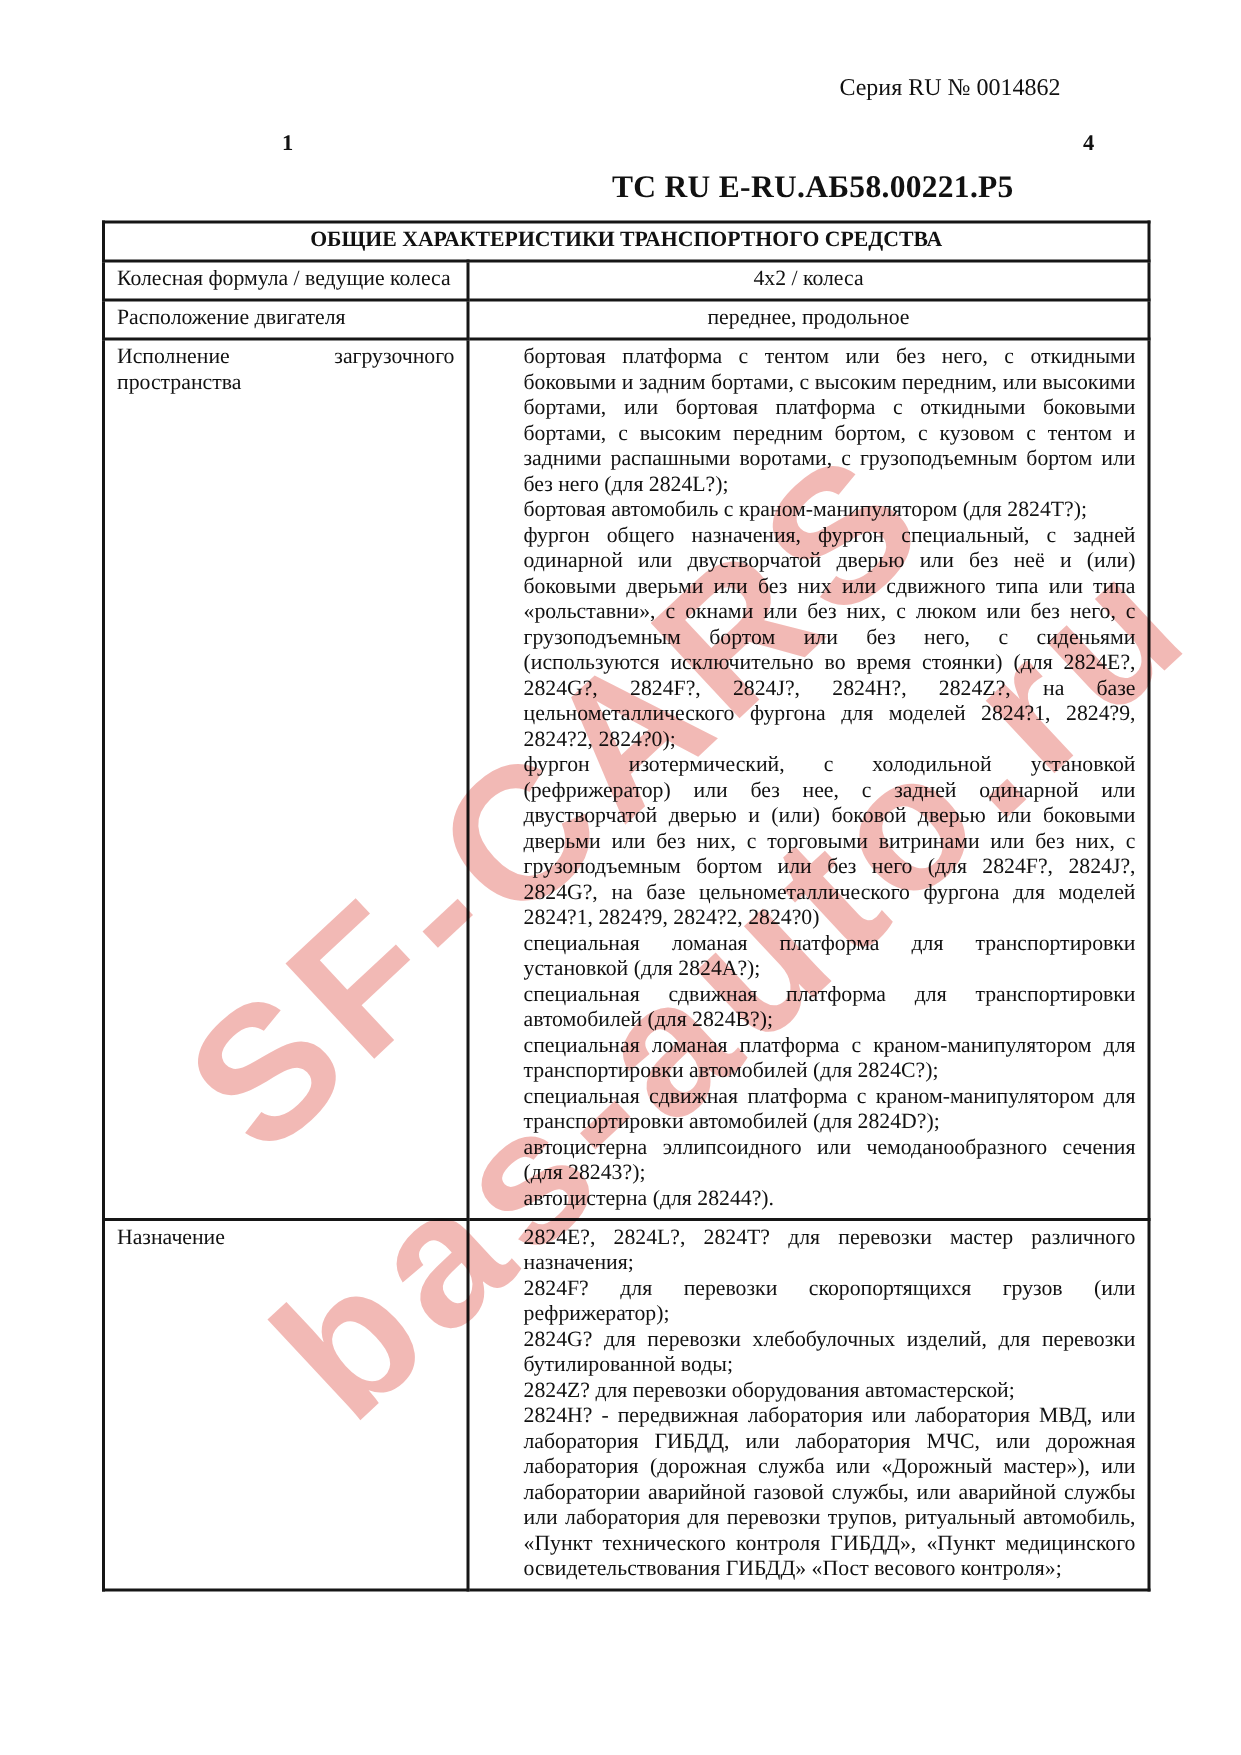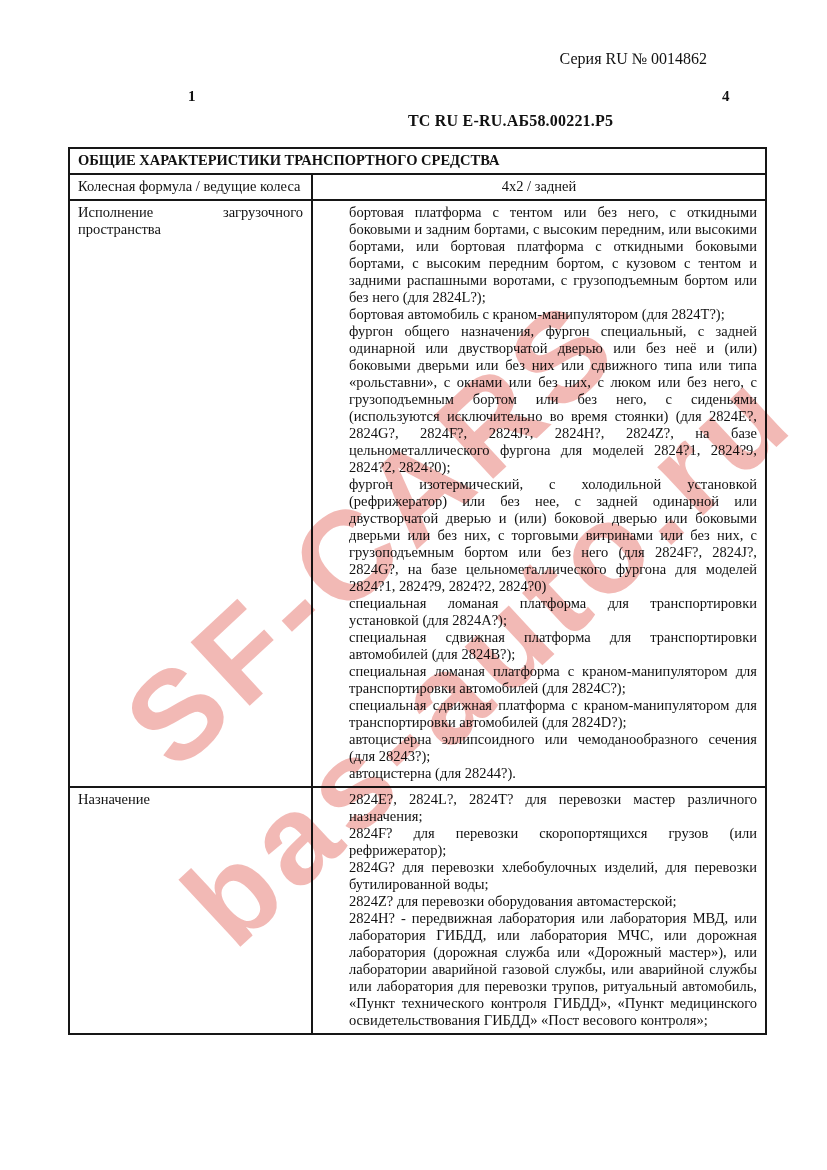--- a/index.html
+++ b/index.html
@@ -26,21 +26,21 @@
     top: 88px;
     font-size: 15px;
     font-weight: bold;
   }
   .pnum-left  { left: 188px; }
   .pnum-right { left: 722px; }
   .docnum {
     position: absolute;
     top: 112px;
     left: 408px;
-    font-size: 16px;
+    font-size: 21px;
     font-weight: bold;
     letter-spacing: 0.2px;
     white-space: nowrap;
   }
   
   table.spec {
     position: absolute;
     left: 68px;
     top: 147px;
     width: 699px;
@@ -50,21 +50,21 @@
     z-index: 1;
   }
   table.spec td {
     border: 2px solid #161616;
     vertical-align: top;
     padding: 3px 8px 4px 8px;
     font-size: 14.5px;
     line-height: 17px;
   }
   td.ttl {
-    text-align: left;
+    text-align: center;
     font-weight: bold;
     font-size: 16px;
     line-height: 19px;
     padding: 6px 8px;
   }
   td.lbl { text-align: justify; }
   td.center { text-align: center; }
   td.val p, td.lbl p {
     margin: 0;
     padding: 0;
@@ -110,21 +110,25 @@
     <colgroup>
         <col style="width:243px">
         <col>
       </colgroup>
     <tbody>
         <tr>
       <td colspan="2" class="ttl">ОБЩИЕ ХАРАКТЕРИСТИКИ ТРАНСПОРТНОГО СРЕДСТВА</td>
     </tr>
     <tr>
       <td class="lbl">Колесная формула / ведущие колеса</td>
-      <td class="val center">4х2 / задней</td>
+      <td class="val center">4х2 / колеса</td>
+    </tr>
+    <tr>
+      <td class="lbl">Расположение двигателя</td>
+      <td class="val center">переднее, продольное</td>
     </tr>
     <tr>
       <td class="lbl">Исполнение загрузочного пространства</td>
       <td class="val just">
         <p>бортовая платформа с тентом или без него, с откидными боковыми и задним бортами, с высоким передним, или высокими бортами, или бортовая платформа с откидными боковыми бортами, с высоким передним бортом, с кузовом с тентом и задними распашными воротами, с грузоподъемным бортом или без него (для 2824L?);</p>
         <p>бортовая автомобиль с краном-манипулятором (для 2824Т?);</p>
         <p>фургон общего назначения, фургон специальный, с задней одинарной или двустворчатой дверью или без неё и (или) боковыми дверьми или без них или сдвижного типа или типа «рольставни», с окнами или без них, с люком или без него, с грузоподъемным бортом или без него, с сиденьями (используются исключительно во время стоянки) (для 2824E?, 2824G?, 2824F?, 2824J?, 2824H?, 2824Z?, на базе цельнометаллического фургона для моделей 2824?1, 2824?9, 2824?2, 2824?0);</p>
         <p>фургон изотермический, с холодильной установкой (рефрижератор) или без нее, с задней одинарной или двустворчатой дверью и (или) боковой дверью или боковыми дверьми или без них, с торговыми витринами или без них, с грузоподъемным бортом или без него  (для 2824F?, 2824J?, 2824G?, на базе цельнометаллического фургона для моделей 2824?1, 2824?9, 2824?2, 2824?0)</p>
         <p>специальная ломаная платформа для транспортировки установкой (для 2824A?);</p>
         <p>специальная сдвижная платформа для транспортировки автомобилей (для 2824B?);</p>

